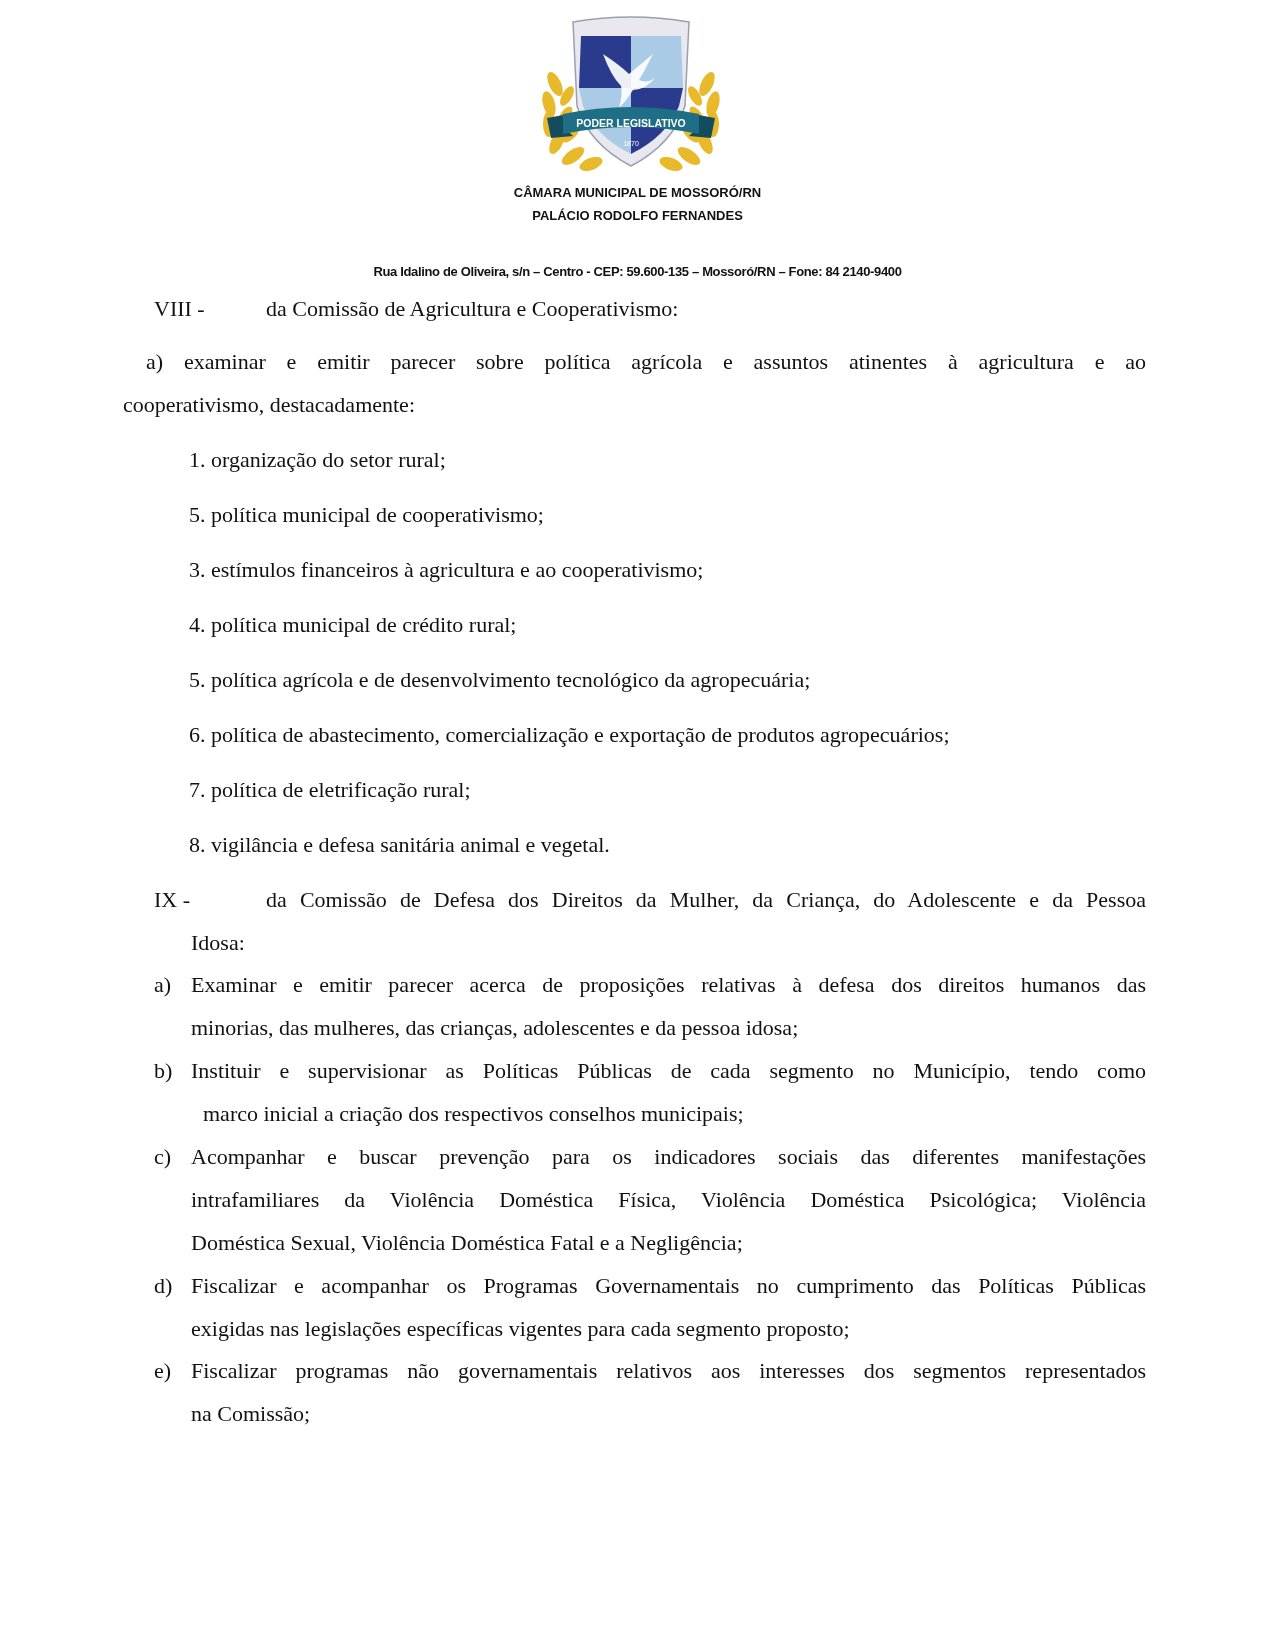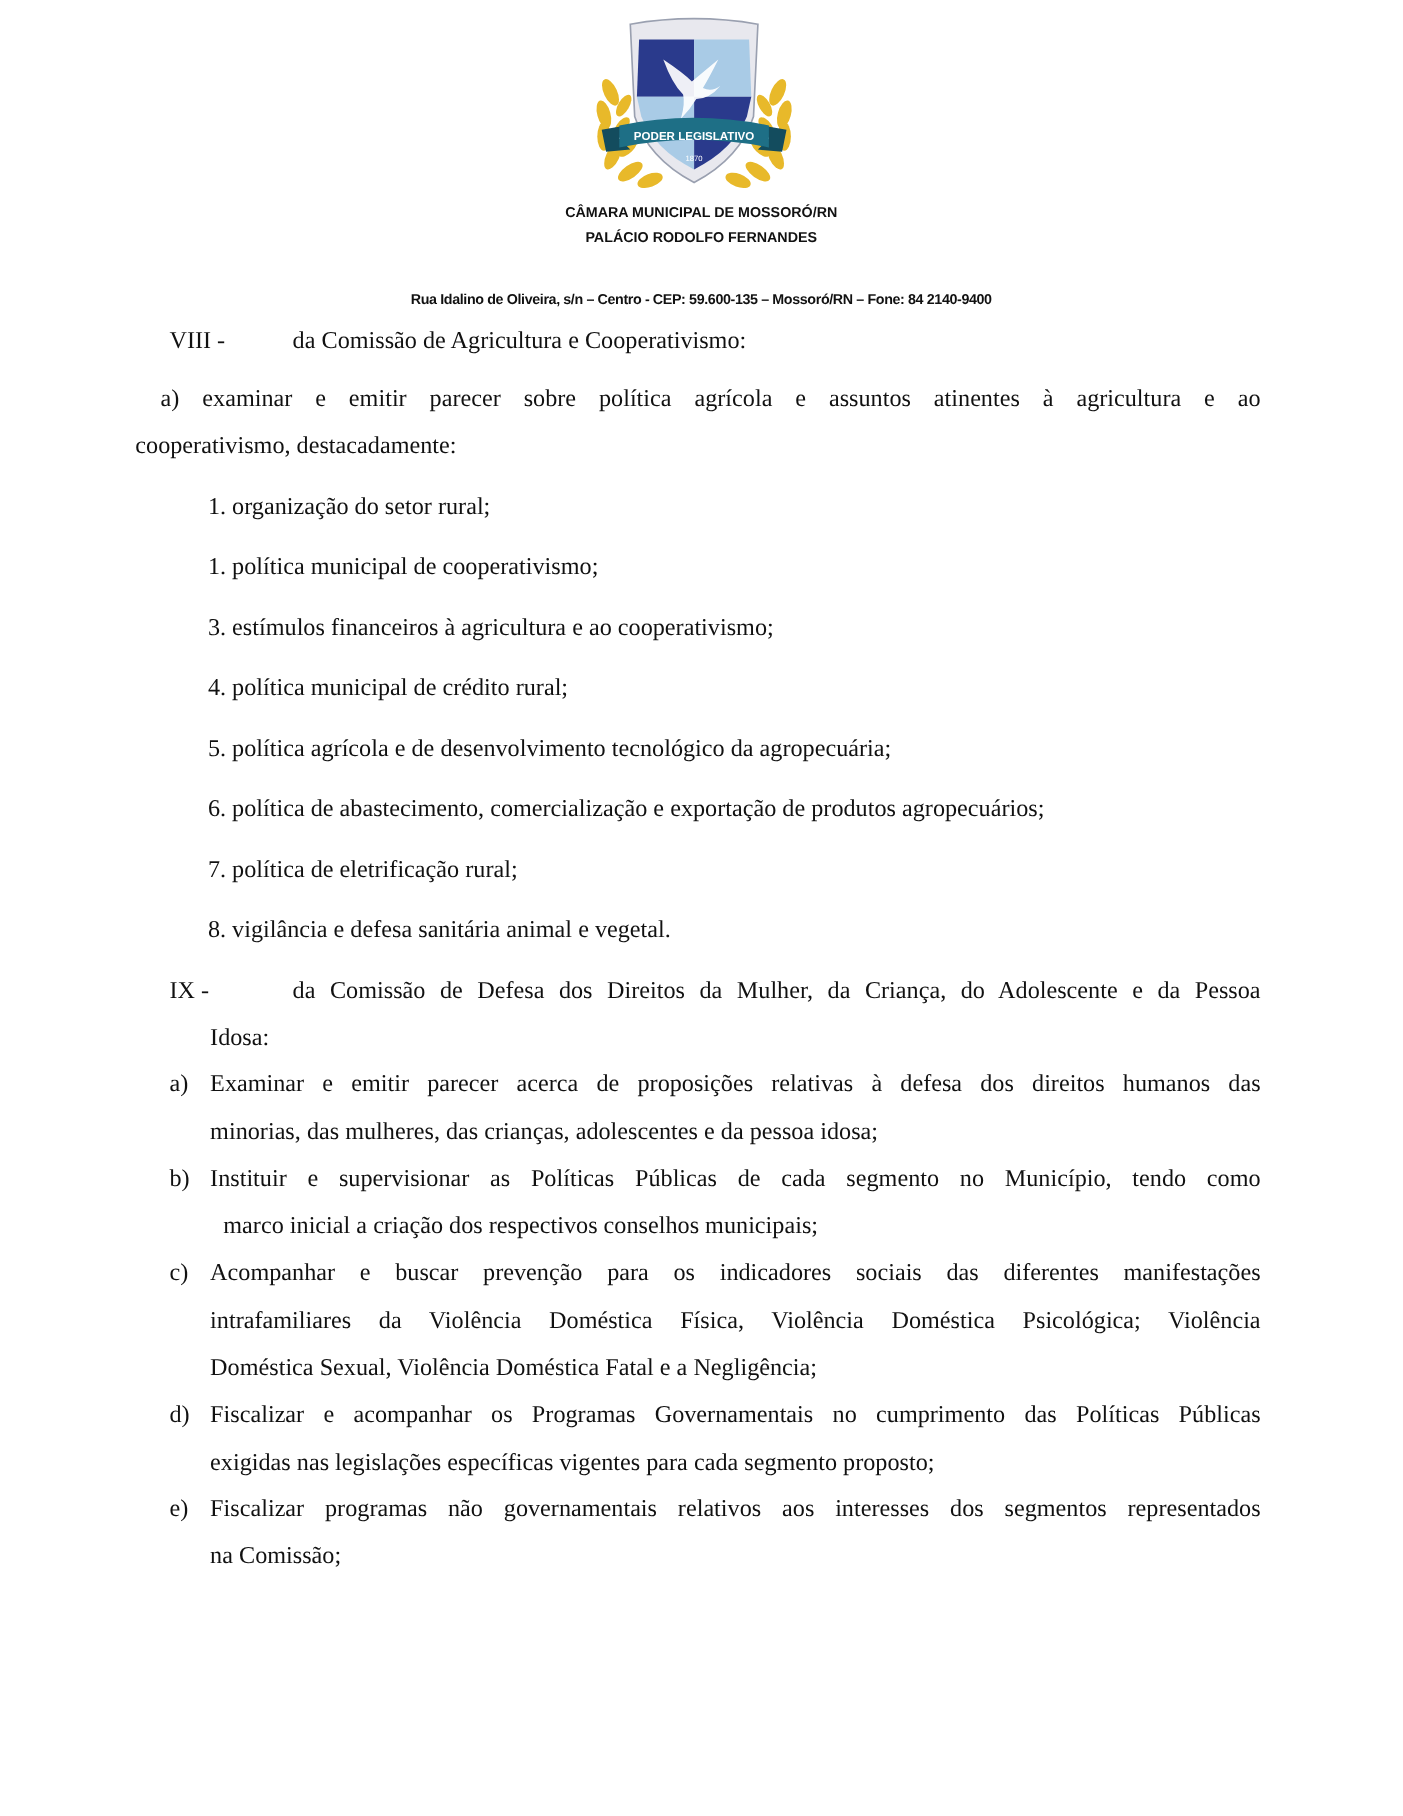--- a/index.html
+++ b/index.html
@@ -79,21 +79,21 @@
 <div class="body-text">
 
   <div>
     <span class="line" style="left:154px; top:296px;">VIII -</span>
     <span class="line" style="left:266px; top:296px;">da Comissão de Agricultura e Cooperativismo:</span>
 
     <div class="line just" style="left:146px; top:349px; width:1000px;">a) examinar e emitir parecer sobre política agrícola e assuntos atinentes à agricultura e ao</div>
     <span class="line" style="left:104px; top:392px;margin-left:19px;">cooperativismo, destacadamente:</span>
 
     <span class="line" style="left:189px; top:447px;">1. organização do setor rural;</span>
-    <span class="line" style="left:189px; top:502px;">1. política municipal de cooperativismo;</span>
+    <span class="line" style="left:189px; top:502px;">5. política municipal de cooperativismo;</span>
     <span class="line" style="left:189px; top:557px;">3. estímulos financeiros à agricultura e ao cooperativismo;</span>
     <span class="line" style="left:189px; top:612px;">4. política municipal de crédito rural;</span>
     <span class="line" style="left:189px; top:667px;text-align:right;">5. política agrícola e de desenvolvimento tecnológico da agropecuária;</span>
     <span class="line" style="left:189px; top:722px;">6. política de abastecimento, comercialização e exportação de produtos agropecuários;</span>
     <span class="line" style="left:189px; top:777px;">7. política de eletrificação rural;</span>
     <span class="line" style="left:189px; top:832px;">8. vigilância e defesa sanitária animal e vegetal.</span>
   </div>
 
   <div>
     <span class="line" style="left:154px; top:887px;">IX -</span>

